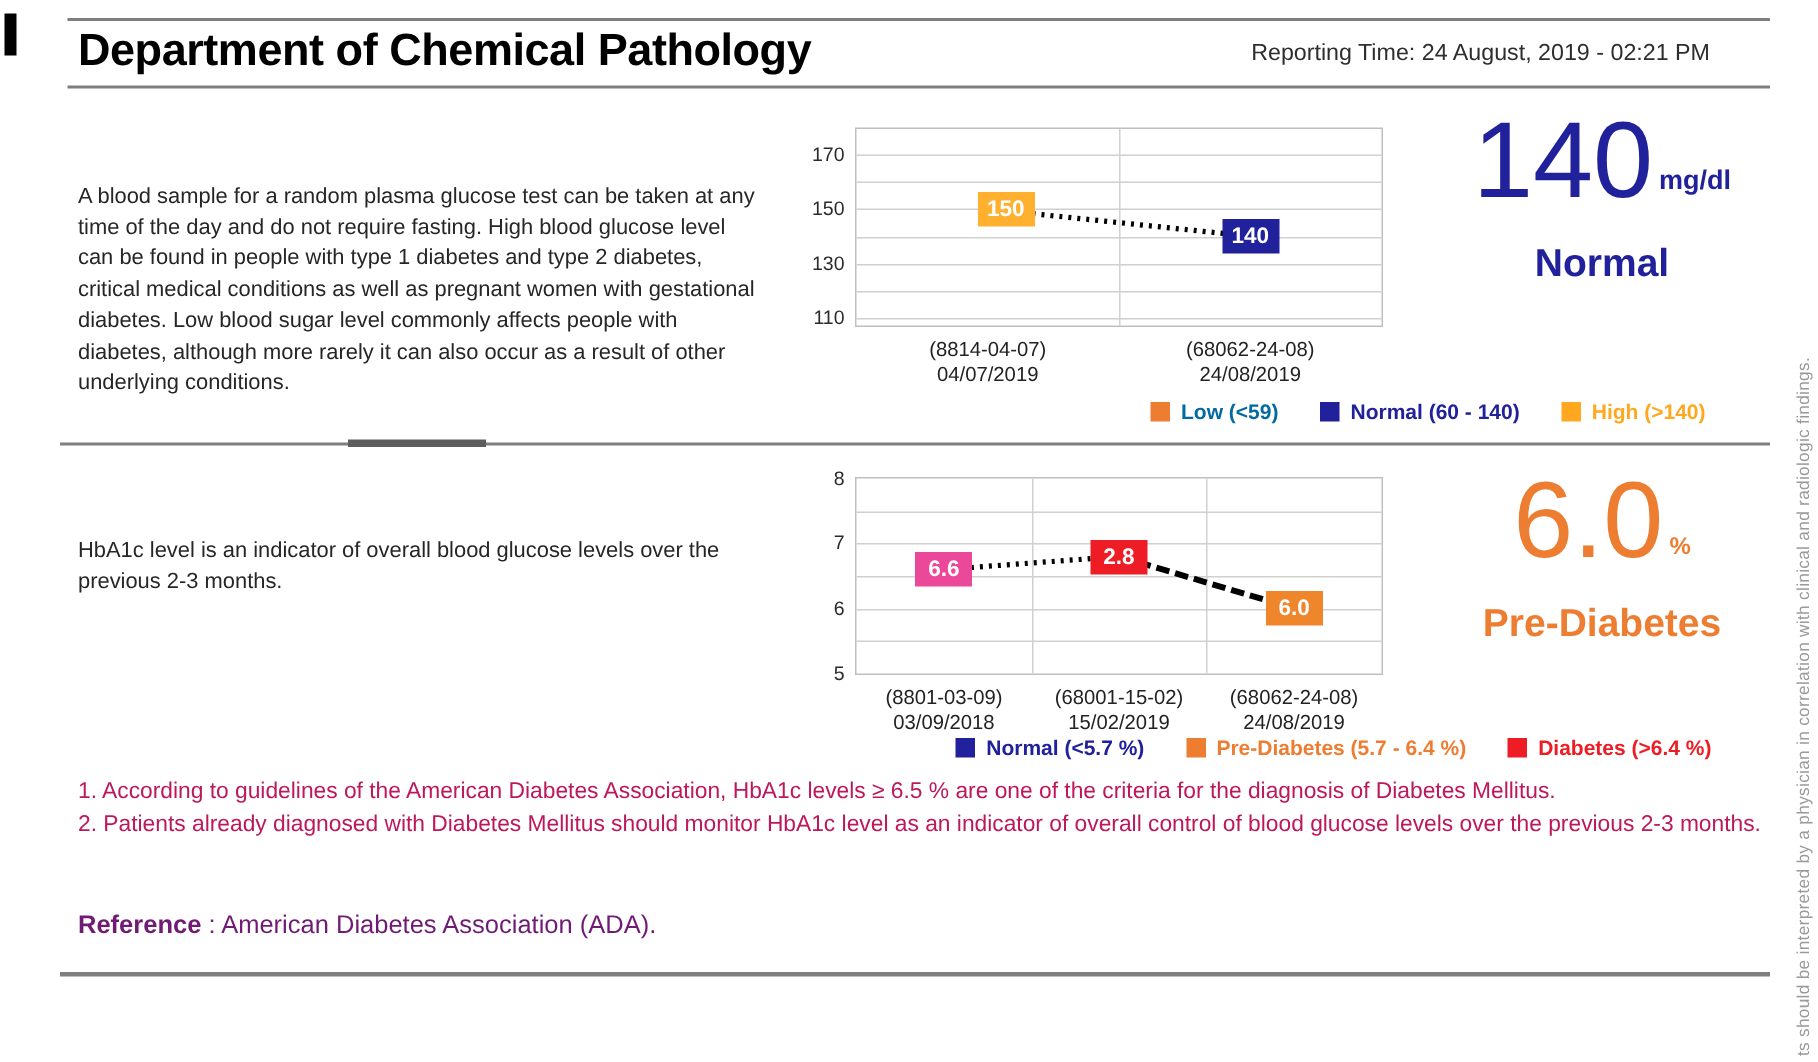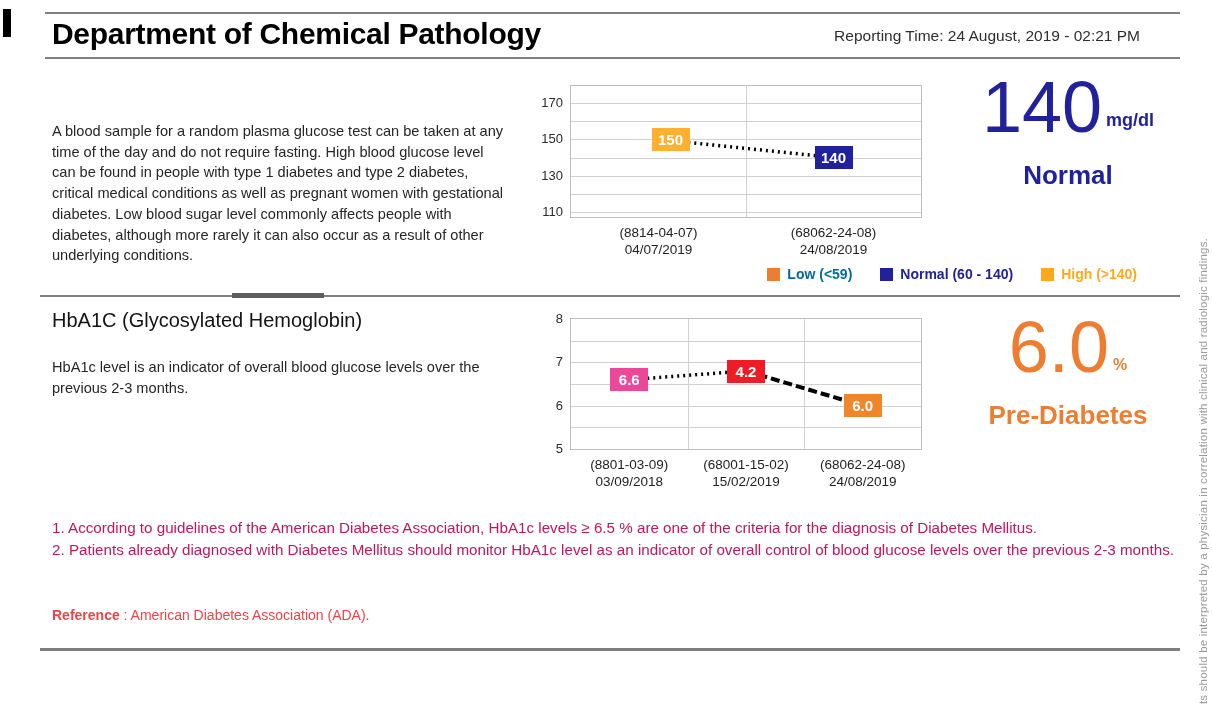--- a/index.html
+++ b/index.html
@@ -24,21 +24,21 @@
   .legend-item{display:flex;align-items:center;gap:7px;}
   .legend-swatch{width:13px;height:13px;display:inline-block;}
   .big-result{position:absolute;width:230px;text-align:center;}
   .big-row{display:flex;justify-content:center;align-items:flex-end;}
   .big-value{font-size:72px;line-height:0.92;}
   .big-unit{font-size:18px;font-weight:bold;padding:0 0 9px 4px;}
   .big-status{font-size:26px;font-weight:bold;margin-top:20px;}
   .navy{color:#21219b;}
   .orange{color:#ed7d31;}
   .notes{position:absolute;font-size:15.2px;line-height:22px;color:#be185d;}
-  .reference{position:absolute;font-size:14px;color:#ef4444;}
+  .reference{position:absolute;font-size:17px;color:#701a75;}
   .reference b{font-weight:bold;}
   .side-note{position:absolute;right:3px;bottom:4px;writing-mode:vertical-rl;
              transform:rotate(180deg);font-size:11.5px;color:#9a9a9a;letter-spacing:0.2px;}
   .corner-mark{position:absolute;left:3px;top:9px;width:8px;height:28px;background:#000;}
 </style>
 </head>
 <body>
 
 <div id="page">
 
@@ -97,53 +97,66 @@
     <div class="big-row">
       <span class="big-value navy">140</span>
       <span class="big-unit navy">mg/dl</span>
     </div>
     <div class="big-status navy">Normal</div>
   </div>
 
   <div class="hr" style="left:40px;top:295px;width:1140px;height:2px;"></div>
   <div class="abs" style="left:232px;top:293px;width:92px;height:5px;background:#5d5d5d;"></div>
 
-  <div class="abs section-title" style="left:52px;top:309px;">HbA1C (Glycosylated Hemoglobin)</div>
   <div class="abs desc" style="left:52px;top:357px;width:470px;">HbA1c level is an indicator of overall blood glucose levels over the previous 2-3 months.</div>
 
   <div id="chart1" class="chart" style="left:570px;top:318px;width:350px;height:130px;">
       <div class="gridline" style="top: 21.7px;"></div>
       <div class="gridline" style="top: 43.3px;"></div>
       <div class="gridline" style="top: 65px;"></div>
       <div class="gridline" style="top: 86.7px;"></div>
       <div class="gridline" style="top: 108.3px;"></div>
       <div class="vline" style="left: 116.7px;"></div>
       <div class="vline" style="left: 233.3px;"></div>
       <div class="ytick" style="left: -44px; top: 122px;">5</div>
       <div class="ytick" style="left: -44px; top: 78.7px;">6</div>
       <div class="ytick" style="left: -44px; top: 35.3px;">7</div>
       <div class="ytick" style="left: -44px; top: -8px;">8</div>
       <svg class="chart-svg" width="350" height="130">
         <line x1="58.333333333333336" y1="60.666666666666686" x2="175" y2="52.00000000000001" stroke="#000" stroke-width="3.5" stroke-dasharray="2 4"></line>
         <line x1="175" y1="52.00000000000001" x2="291.6666666666667" y2="86.66666666666667" stroke="#000" stroke-width="4" stroke-dasharray="9 4"></line>
       </svg>
       <div class="pt-label" style="background: #ec4899; left: 39.3px; top: 49.2px;">6.6</div>
-      <div class="pt-label" style="background: rgb(238, 28, 36); left: 156px; top: 40.5px;">4.2</div>
+      <div class="pt-label" style="background: rgb(238, 28, 36); left: 156px; top: 40.5px;">2.8</div>
       <div class="pt-label" style="background: rgb(240, 134, 43); left: 272.7px; top: 75.2px;">6.0</div>
       <div class="xlabel" style="left: -6.7px; width: 130px; top: 137px;">
         <div>(8801-03-09)</div>
         <div>03/09/2018</div>
       </div>
       <div class="xlabel" style="left: 110px; width: 130px; top: 137px;">
         <div>(68001-15-02)</div>
         <div>15/02/2019</div>
       </div>
       <div class="xlabel" style="left: 226.7px; width: 130px; top: 137px;">
         <div>(68062-24-08)</div>
         <div>24/08/2019</div>
+      </div>
+      <div class="legend" style="left: 0px; top: 171px; width: 570px;">
+        <span class="legend-item">
+          <span class="legend-swatch" style="background: rgb(33, 33, 155);"></span>
+          <span style="color: rgb(33, 33, 155);">Normal (&lt;5.7 %)</span>
+        </span>
+        <span class="legend-item">
+          <span class="legend-swatch" style="background: rgb(237, 125, 49);"></span>
+          <span style="color: rgb(237, 125, 49);">Pre-Diabetes (5.7 - 6.4 %)</span>
+        </span>
+        <span class="legend-item">
+          <span class="legend-swatch" style="background: rgb(238, 28, 36);"></span>
+          <span style="color: rgb(238, 28, 36);">Diabetes (&gt;6.4 %)</span>
+        </span>
       </div>
     </div>
 
   <div class="big-result" style="left:953px;top:314px;">
     <div class="big-row">
       <span class="big-value orange">6.0</span>
       <span class="big-unit orange" style="font-size:16px;padding-bottom:6px;">%</span>
     </div>
     <div class="big-status orange">Pre-Diabetes</div>
   </div>

